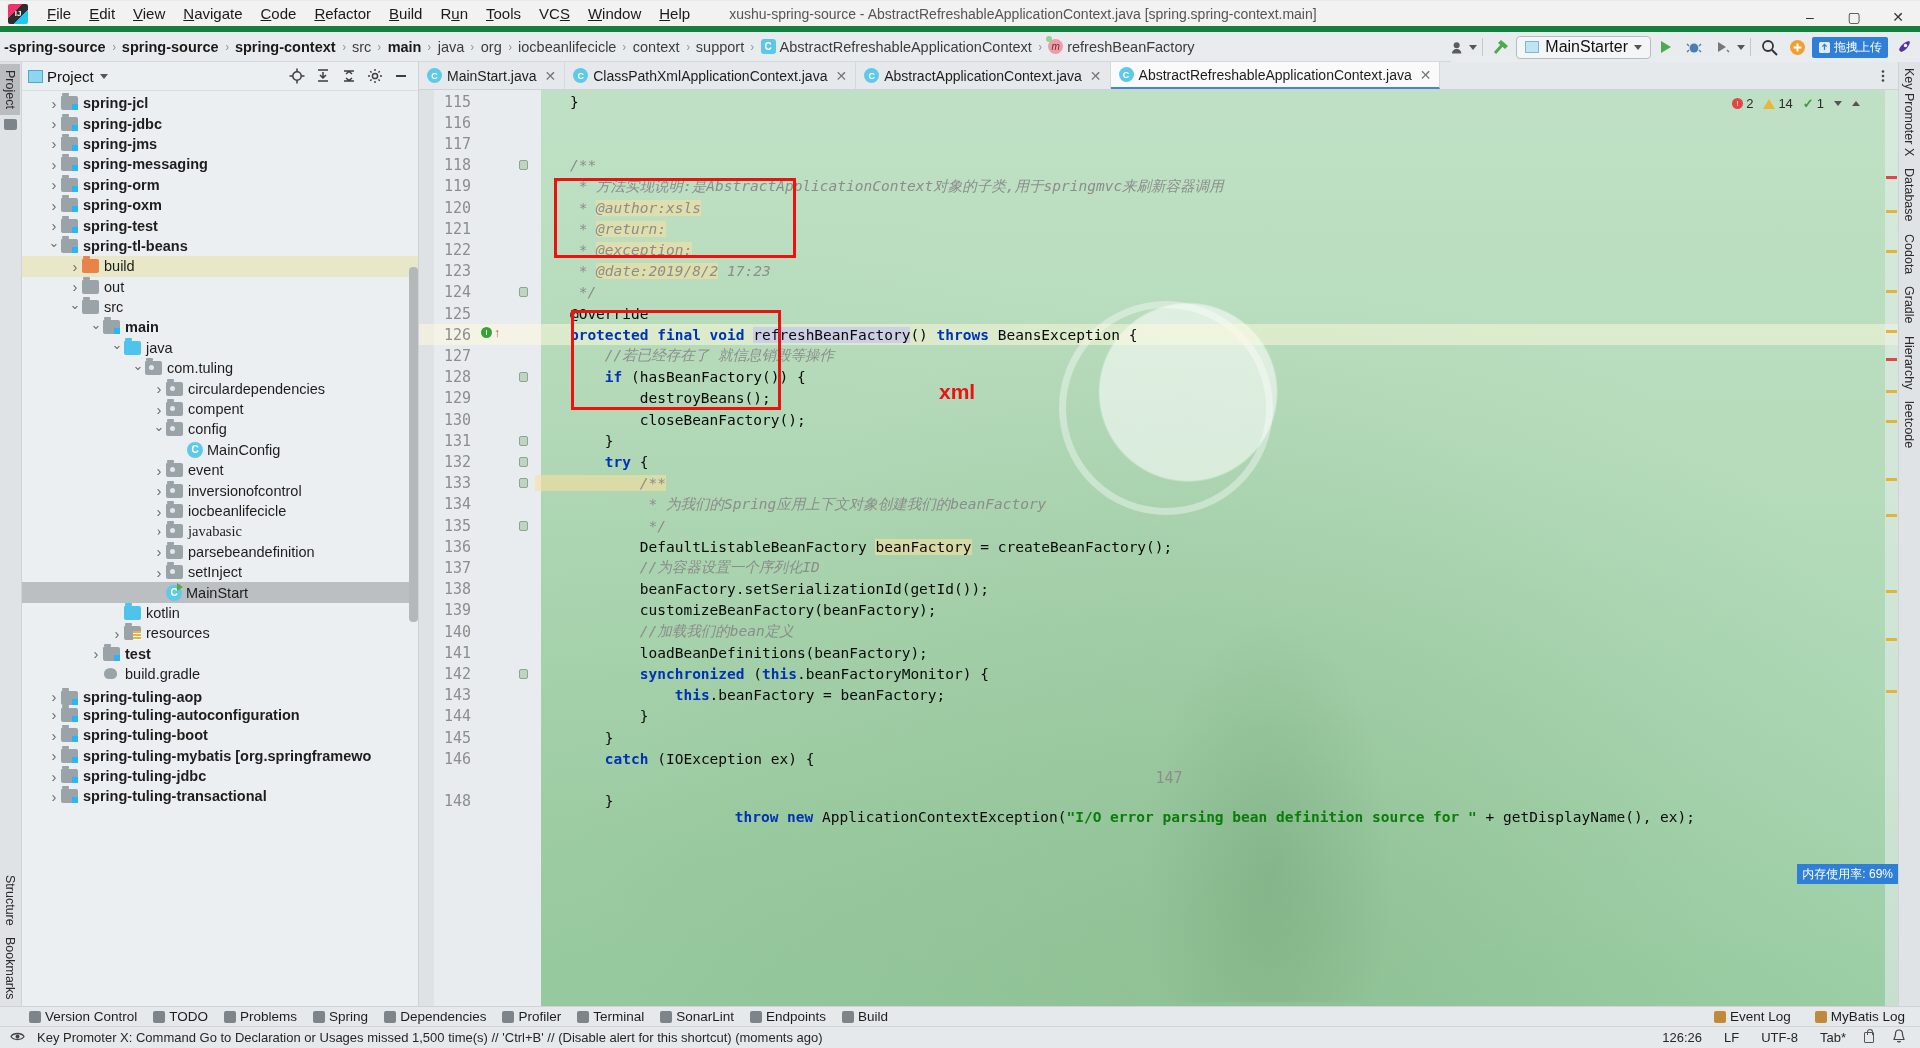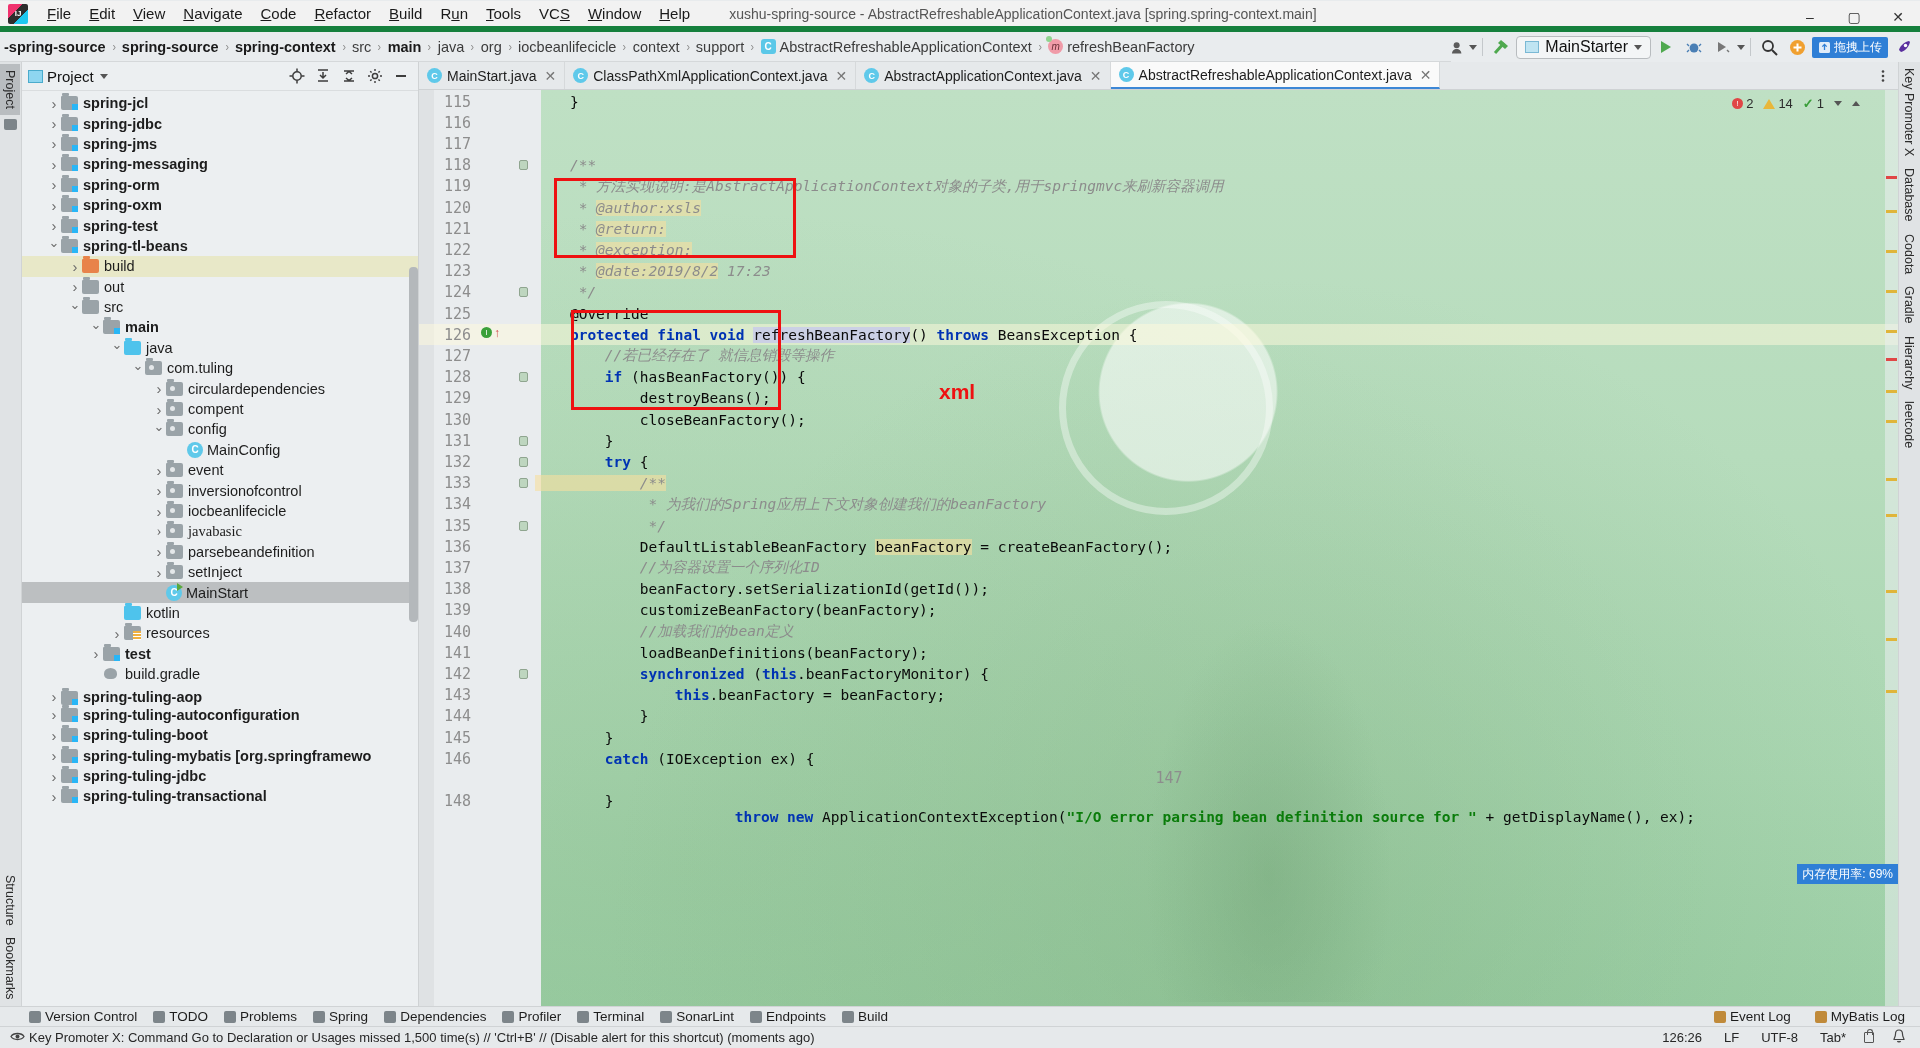--- a/index.html
+++ b/index.html
@@ -315,21 +315,21 @@
   }
   .bbtn { display: flex; align-items: center; gap: 4px; padding: 1px 7px; white-space: nowrap; }
   #bottom-right { margin-left: auto; display: flex; align-items: center; gap: 10px; padding-right: 8px; }
 
   
   #status-bar {
     position: absolute; left: 0; bottom: 0; width: 1920px; height: 22px;
     background: #e6e9eb; border-top: 1px solid #d0d3d5;
     display: flex; align-items: center; font-size: 13px; color: #262626;
   }
-  #status-msg { white-space: nowrap; }
+  #status-msg { margin-left: 8px; white-space: nowrap; }
   #status-right { margin-left: auto; display: flex; align-items: center; gap: 14px; padding-right: 10px; }
   .sitem { padding: 1px 4px; white-space: nowrap; }
   .lock-ico { width: 9px; height: 11px; border: 1.5px solid #555; border-radius: 1px; position: relative; }
   .lock-ico::before { content:""; position:absolute; left:1.5px; top:-4px; width:4px; height:5px; border:1.5px solid #555; border-bottom:none; border-radius:3px 3px 0 0; }
 </style>
 </head>
 <body>
 
 <div id="titlebar">
   <div id="app-logo"></div>

